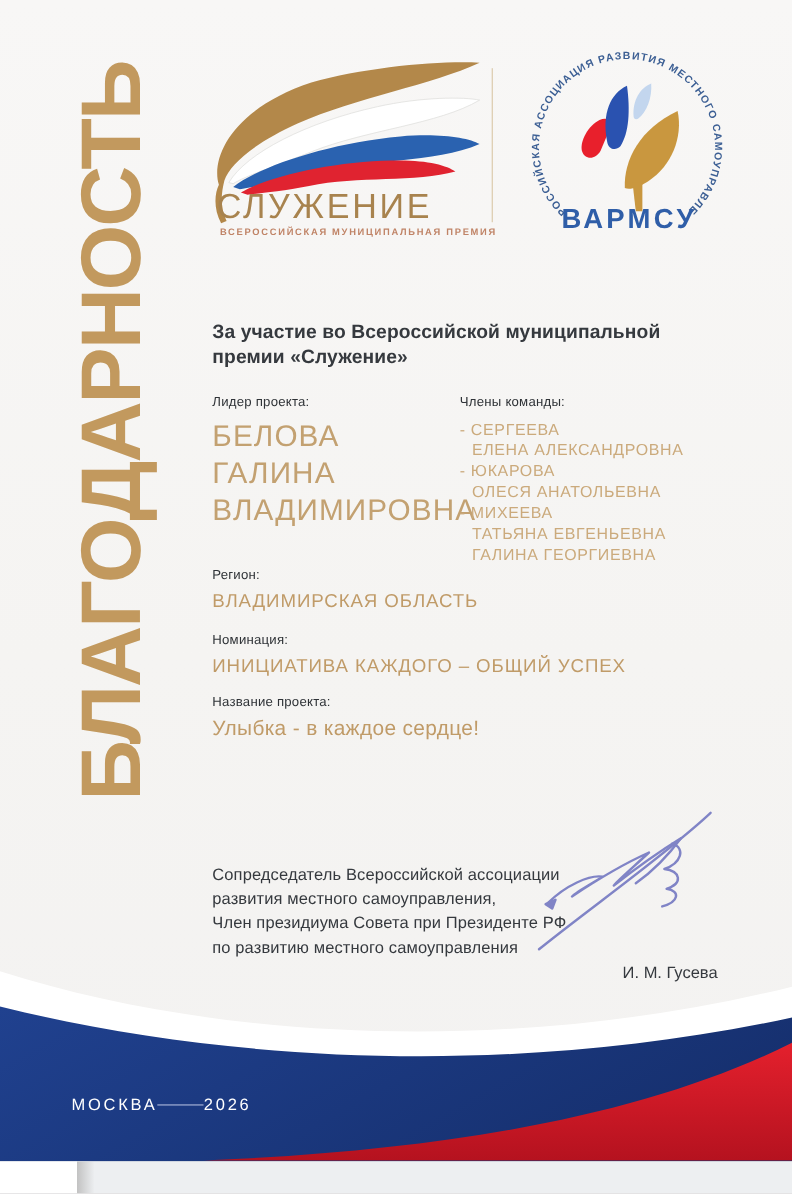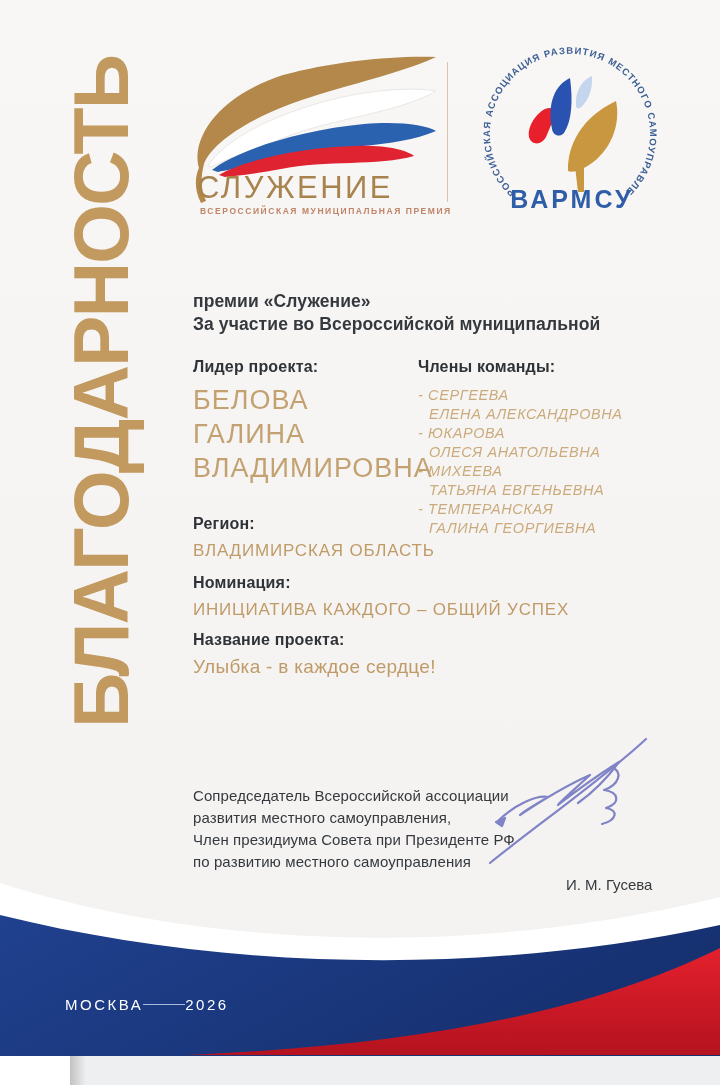--- a/index.html
+++ b/index.html
@@ -63,28 +63,28 @@
     color: #2f5ea8;
   }
 
   
   .intro {
     position: absolute; left: 193px; top: 290px;
     font-size: 17.5px; line-height: 23px; font-weight: 700;
     color: #35393e; letter-spacing: 0.1px;
   }
 
-  .label { font-size: 16px; font-weight: 700; color: #2f3337; letter-spacing: 0.2px; }
+  .label { font-size: 12px; font-weight: 400; color: #2f3337; letter-spacing: 0.2px; }
 
   .leader-block { position: absolute; left: 193px; top: 358px; }
   .leader-name { margin-top: 7px; font-size: 27px; line-height: 34px; font-weight: 400; letter-spacing: 1px; color: #c3a171; }
 
   .team-block { position: absolute; left: 418px; top: 358px; width: 290px; }
   .team-list { margin-top: 10px; }
-  .member { margin-bottom: 1px; font-style: italic; }
+  .member { margin-bottom: 1px; }
   .member-surname { font-size: 14.5px; line-height: 18.5px; letter-spacing: 0.6px; color: #cbaa7c; }
   .member-surname::before { content: "- "; }
   .member-given { font-size: 14.5px; line-height: 18.5px; letter-spacing: 0.6px; color: #cbaa7c; padding-left: 11px; }
 
   .region-block   { position: absolute; left: 193px; top: 515px; }
   .nomination-block { position: absolute; left: 193px; top: 574px; }
   .project-block  { position: absolute; left: 193px; top: 631px; }
   .gold-value { margin-top: 8px; font-size: 17px; letter-spacing: 0.8px; color: #c09b68; }
   .project-value { margin-top: 7px; font-size: 19px; letter-spacing: 0.3px; color: #c09b68; }
 
@@ -152,22 +152,22 @@
         <path fill="#2a52b0" d="M69,89 C64,63 72,45 87,38 C90,60 89,81 81,93 C76,98 70,95 69,89 Z"></path>
         <path fill="#c3d6ee" d="M93,66 C92,51 99,40 109,36 C110,49 105,62 97,68 C95,69 93,68 93,66 Z"></path>
         <path fill="#c9973f" d="M85,131 C84,105 99,77 133,61 C138,84 128,111 106,125 C98,130 90,133 85,131 Z"></path>
         <path fill="#c9973f" d="M92,126 L101,126 L101,152 L95,152 Z"></path>
       </g>
     </svg>
     <div class="varmsu-word">ВАРМСУ</div>
   </div>
 
   <div class="intro">
+    <div>За участие во Всероссийской муниципальной</div>
     <div>премии «Служение»</div>
-    <div>За участие во Всероссийской муниципальной</div>
   </div>
 
   <div class="leader-block">
     <div class="label">Лидер проекта:</div>
     <div class="leader-name">
       <div>БЕЛОВА</div>
       <div>ГАЛИНА</div>
       <div>ВЛАДИМИРОВНА</div>
     </div>
   </div>
@@ -181,21 +181,20 @@
       </div>
       <div class="member">
         <div class="member-surname">ЮКАРОВА</div>
         <div class="member-given">ОЛЕСЯ АНАТОЛЬЕВНА</div>
       </div>
       <div class="member">
         <div class="member-surname">МИХЕЕВА</div>
         <div class="member-given">ТАТЬЯНА ЕВГЕНЬЕВНА</div>
       </div>
       <div class="member">
-        <div class="member-surname">ТЕМПЕРАНСКАЯ</div>
         <div class="member-given">ГАЛИНА ГЕОРГИЕВНА</div>
       </div>
     </div>
   </div>
 
   <div class="region-block">
     <div class="label">Регион:</div>
     <div class="gold-value">ВЛАДИМИРСКАЯ ОБЛАСТЬ</div>
   </div>
 

